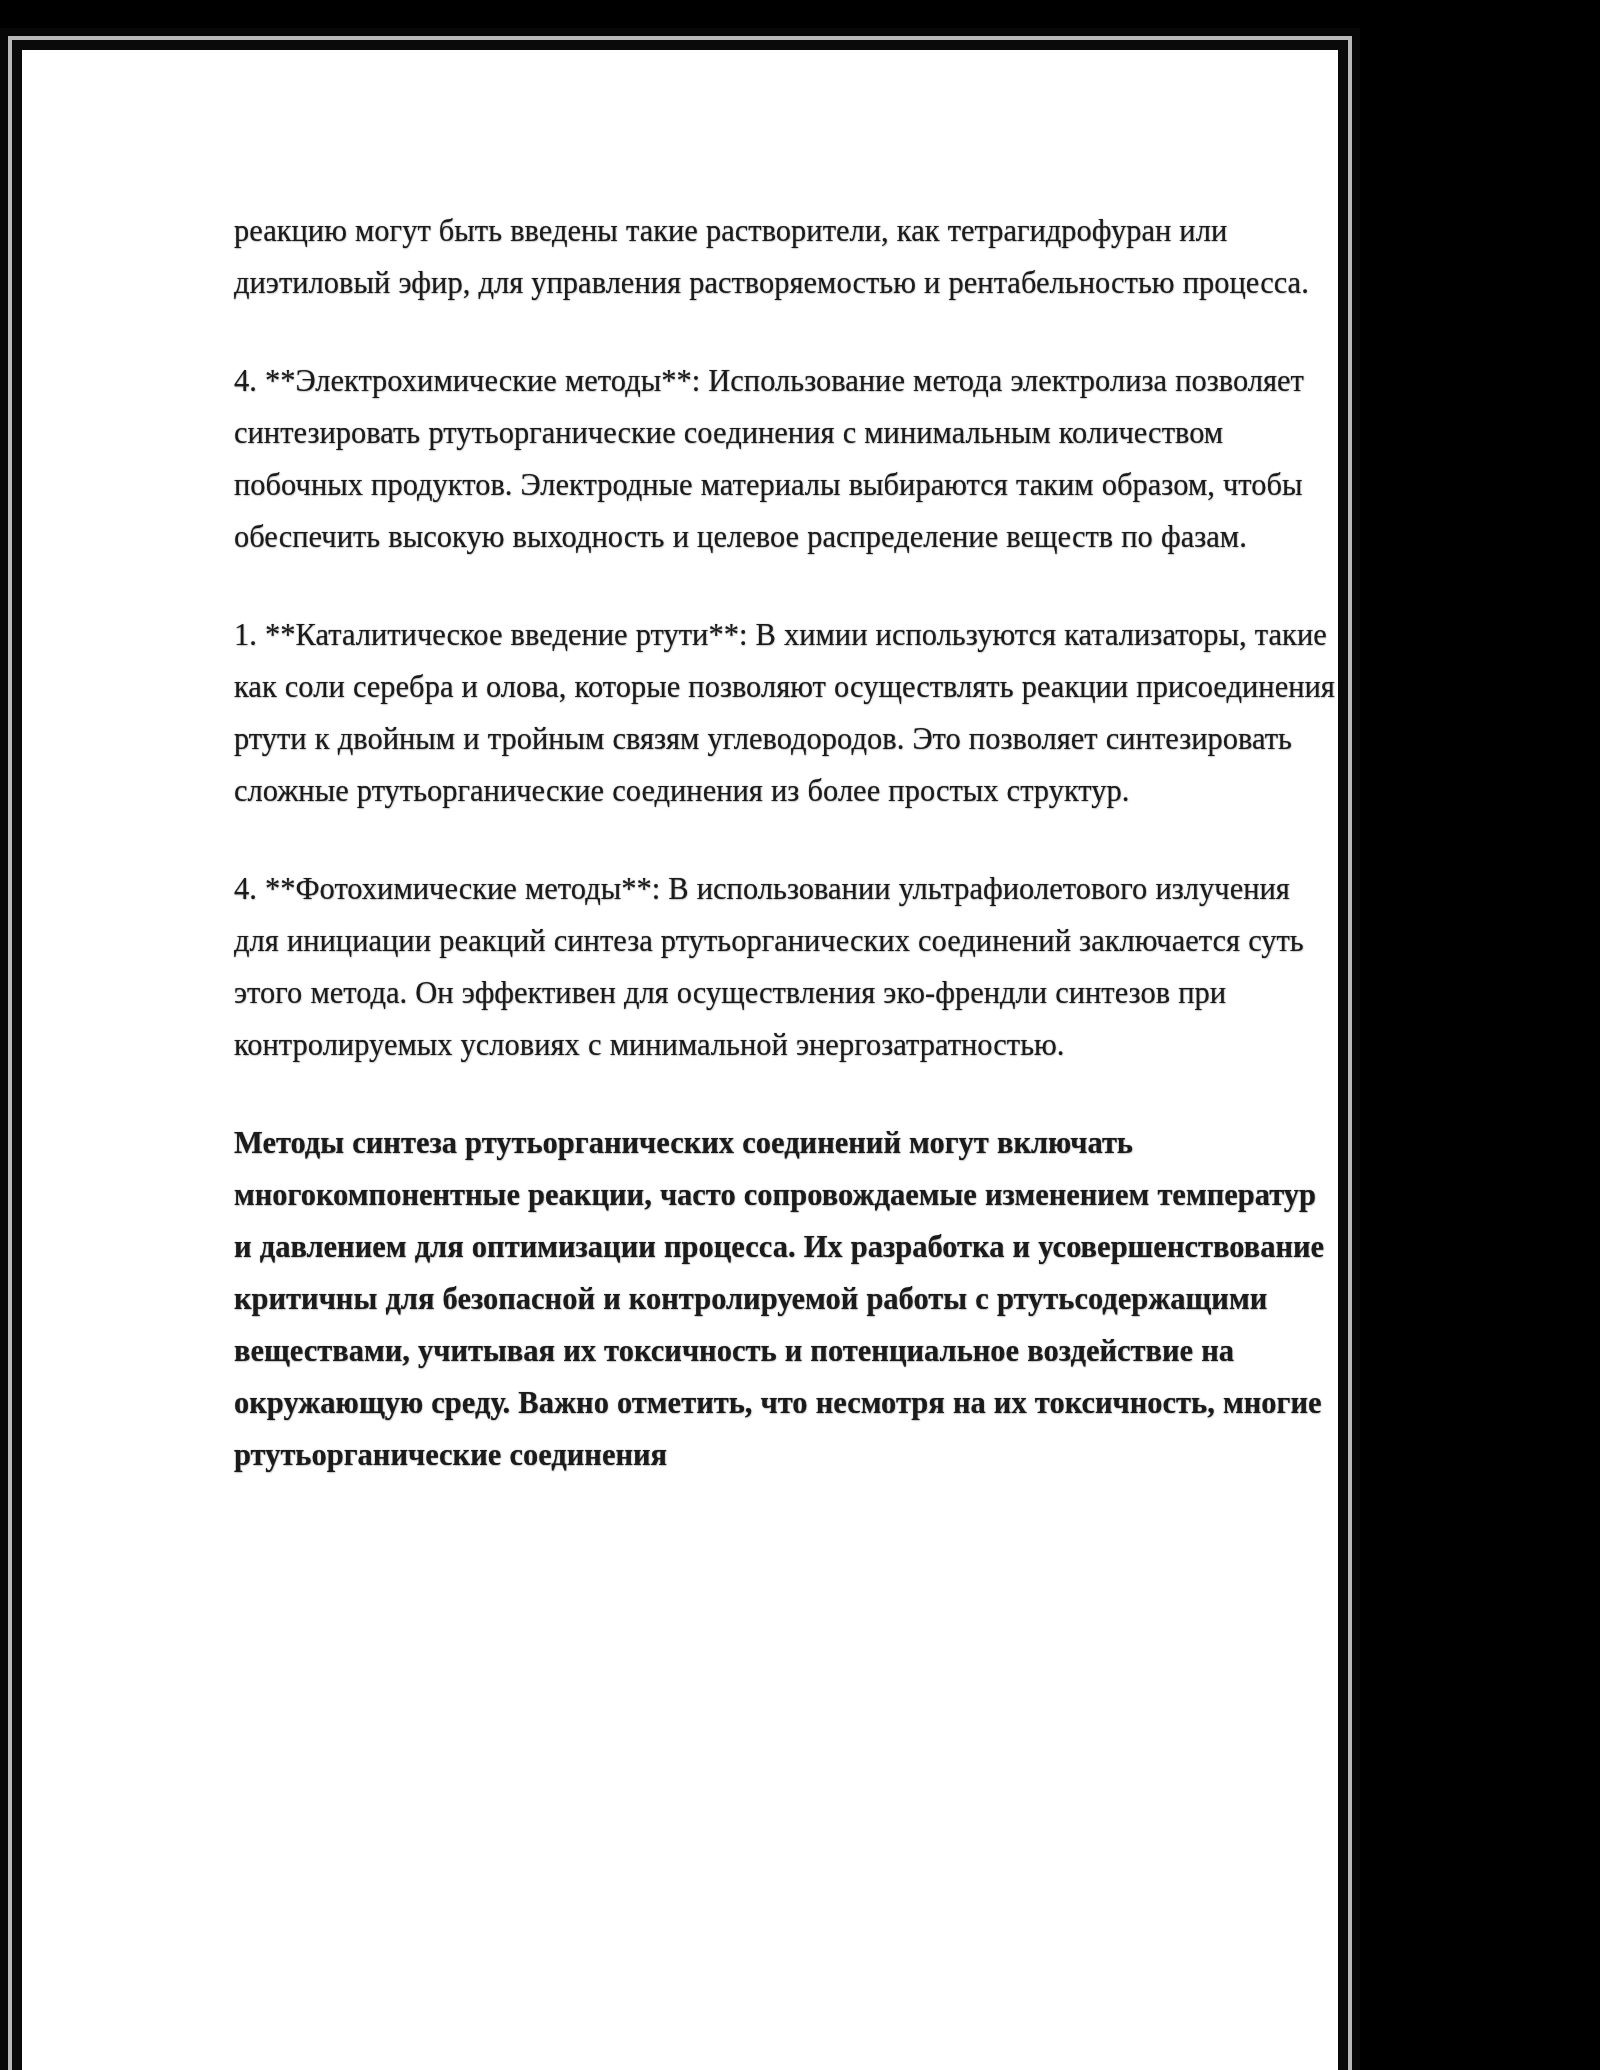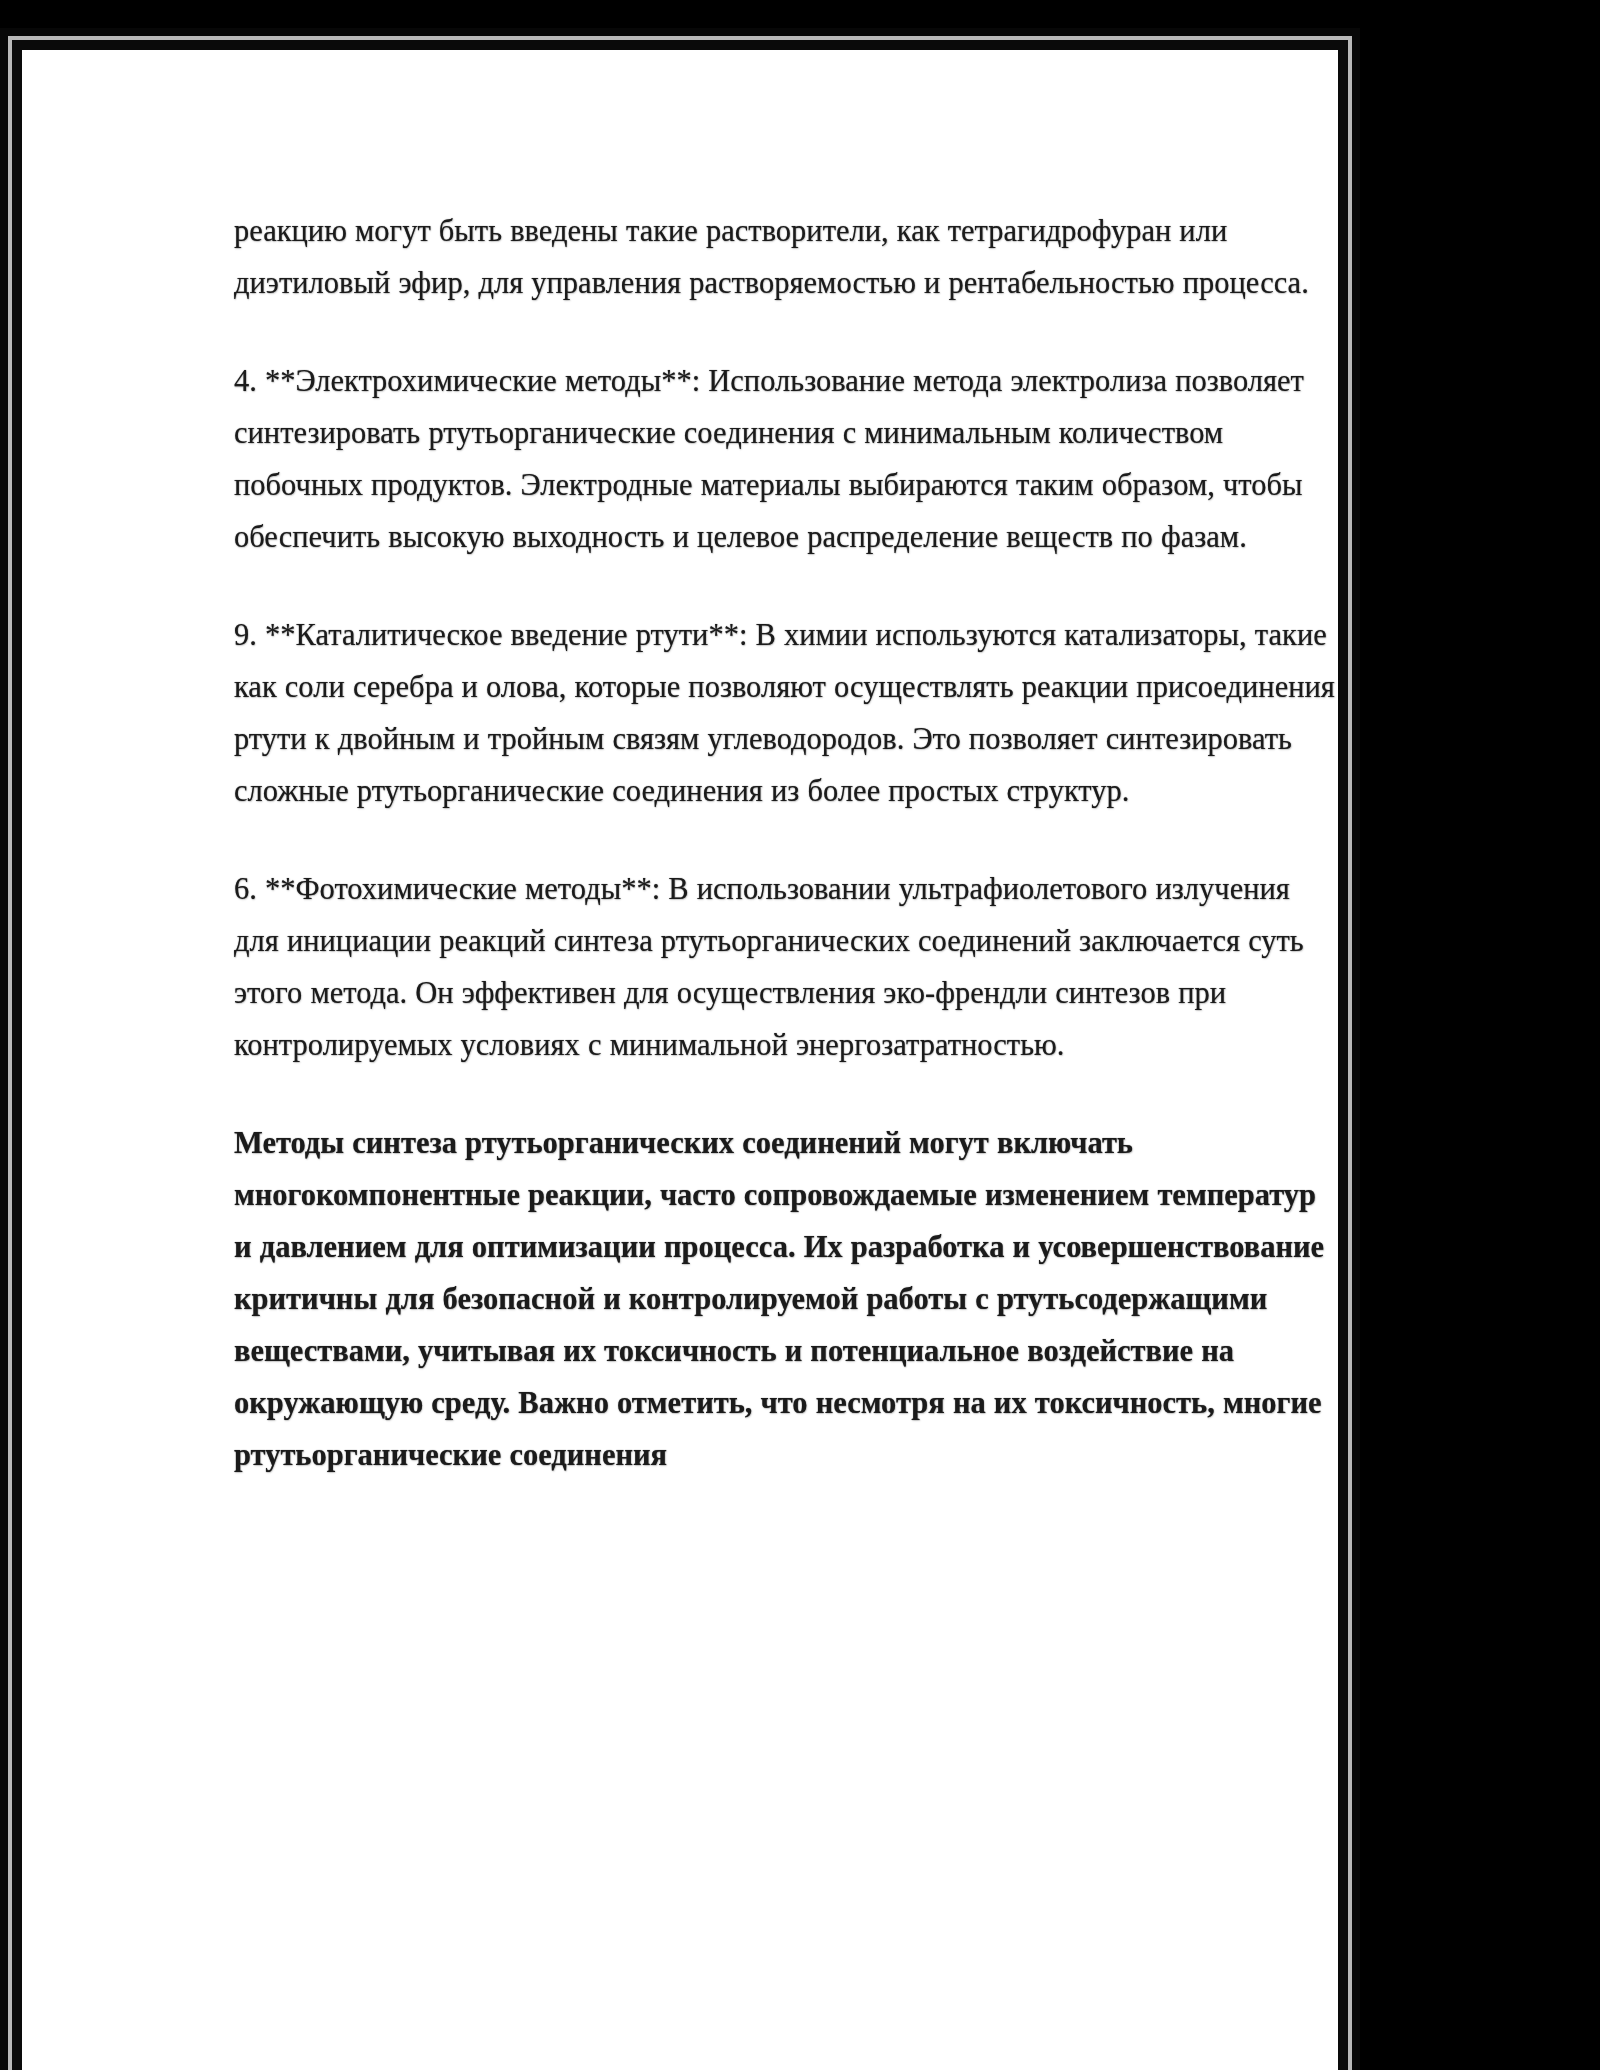--- a/index.html
+++ b/index.html
@@ -86,22 +86,22 @@
   <div class="page-seam"></div>
   <div class="page-rule"></div>
 
   <div class="sheet">
     <div class="doc-body">
 
       <p class="para">реакцию могут быть введены такие растворители, как тетрагидрофуран или диэтиловый эфир, для управления растворяемостью и рентабельностью процесса.</p>
 
       <p class="para">4. **Электрохимические методы**: Использование метода электролиза позволяет синтезировать ртутьорганические соединения с минимальным количеством побочных продуктов. Электродные материалы выбираются таким образом, чтобы обеспечить высокую выходность и целевое распределение веществ по фазам.</p>
 
-      <p class="para">9. **Каталитическое введение ртути**: В химии используются катализаторы, такие как соли серебра и олова, которые позволяют осуществлять реакции присоединения ртути к двойным и тройным связям углеводородов. Это позволяет синтезировать сложные ртутьорганические соединения из более простых структур.</p>
+      <p class="para">1. **Каталитическое введение ртути**: В химии используются катализаторы, такие как соли серебра и олова, которые позволяют осуществлять реакции присоединения ртути к двойным и тройным связям углеводородов. Это позволяет синтезировать сложные ртутьорганические соединения из более простых структур.</p>
 
-      <p class="para">6. **Фотохимические методы**: В использовании ультрафиолетового излучения для инициации реакций синтеза ртутьорганических соединений заключается суть этого метода. Он эффективен для осуществления эко-френдли синтезов при контролируемых условиях с минимальной энергозатратностью.</p>
+      <p class="para">4. **Фотохимические методы**: В использовании ультрафиолетового излучения для инициации реакций синтеза ртутьорганических соединений заключается суть этого метода. Он эффективен для осуществления эко-френдли синтезов при контролируемых условиях с минимальной энергозатратностью.</p>
 
 
       <p class="para">Методы синтеза ртутьорганических соединений могут включать многокомпонентные реакции, часто сопровождаемые изменением температур и давлением для оптимизации процесса. Их разработка и усовершенствование критичны для безопасной и контролируемой работы с ртутьсодержащими веществами, учитывая их токсичность и потенциальное воздействие на окружающую среду. Важно отметить, что несмотря на их токсичность, многие ртутьорганические соединения</p>
 
     </div>
   </div>
 </div>
 
 </body></html>

